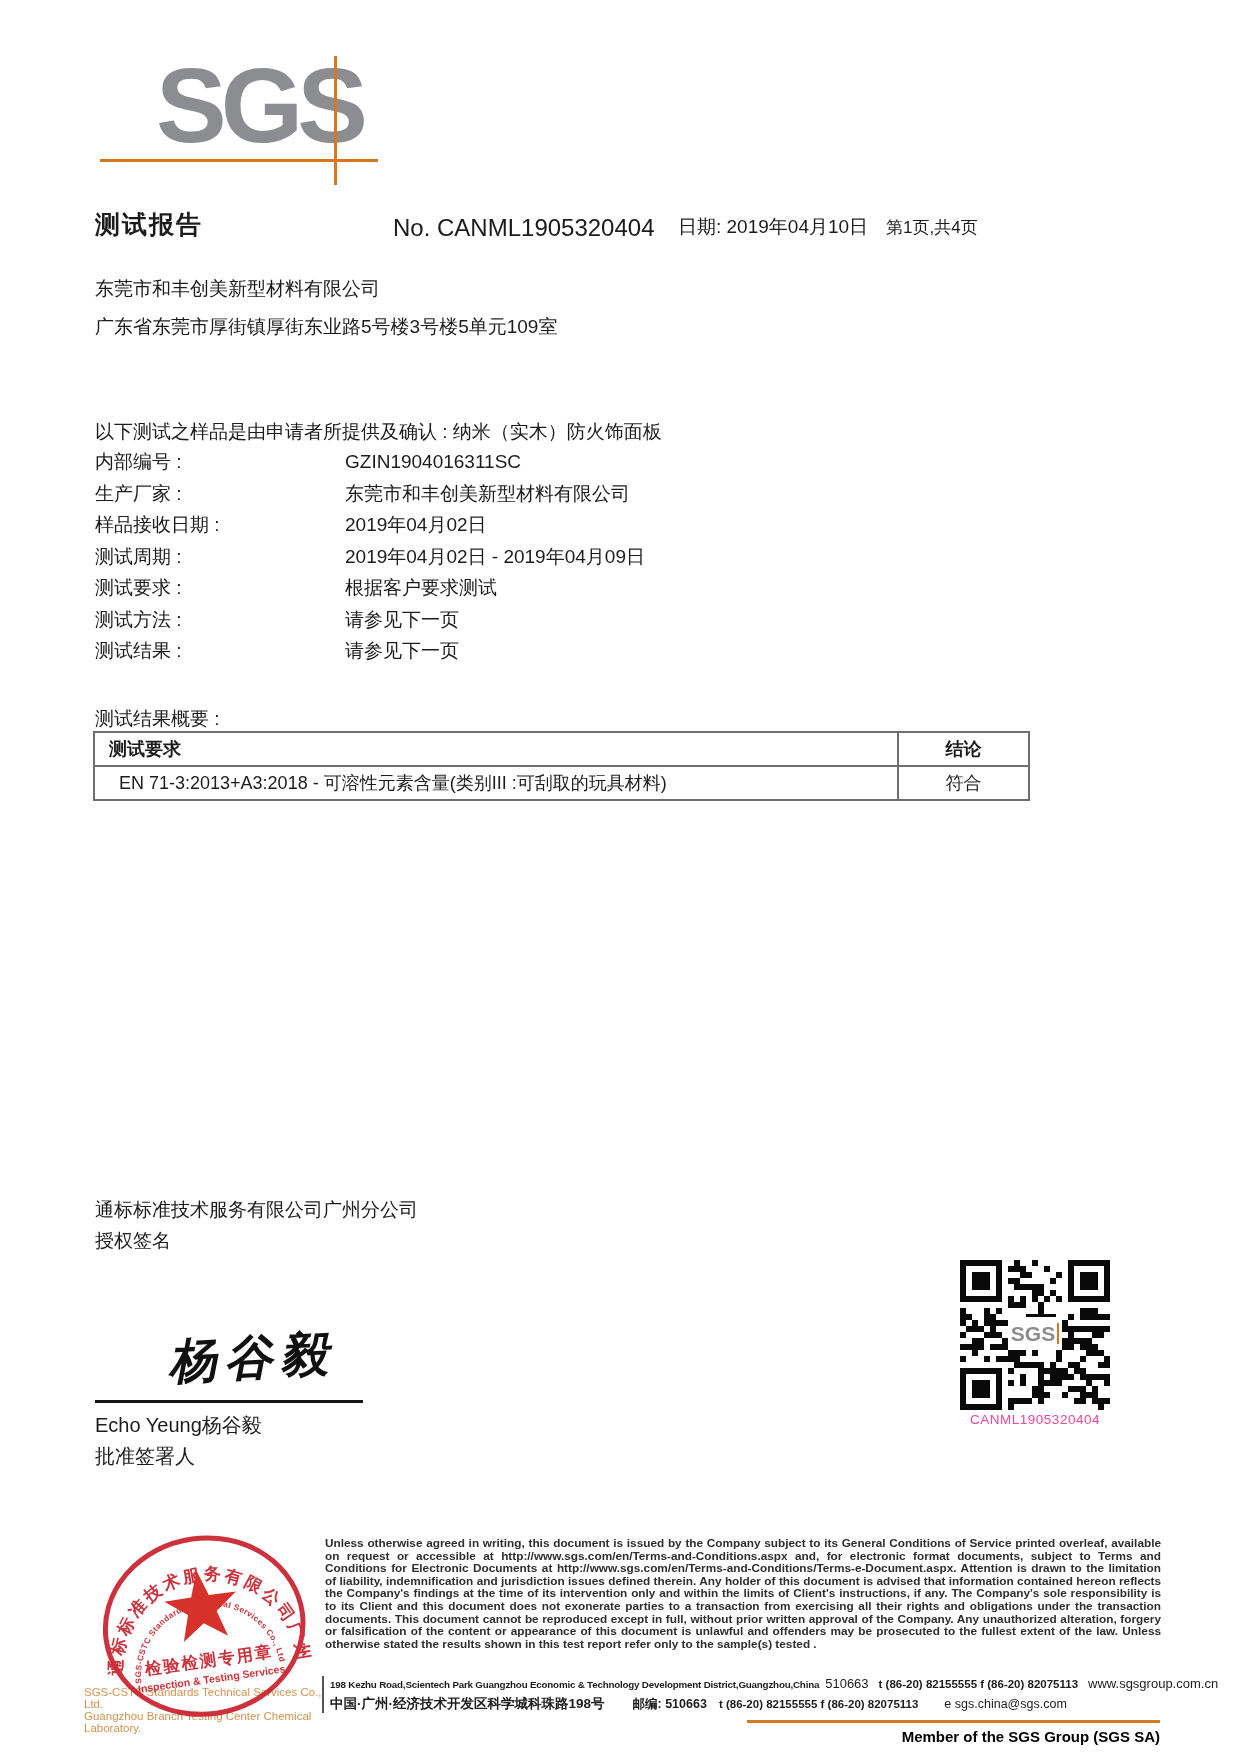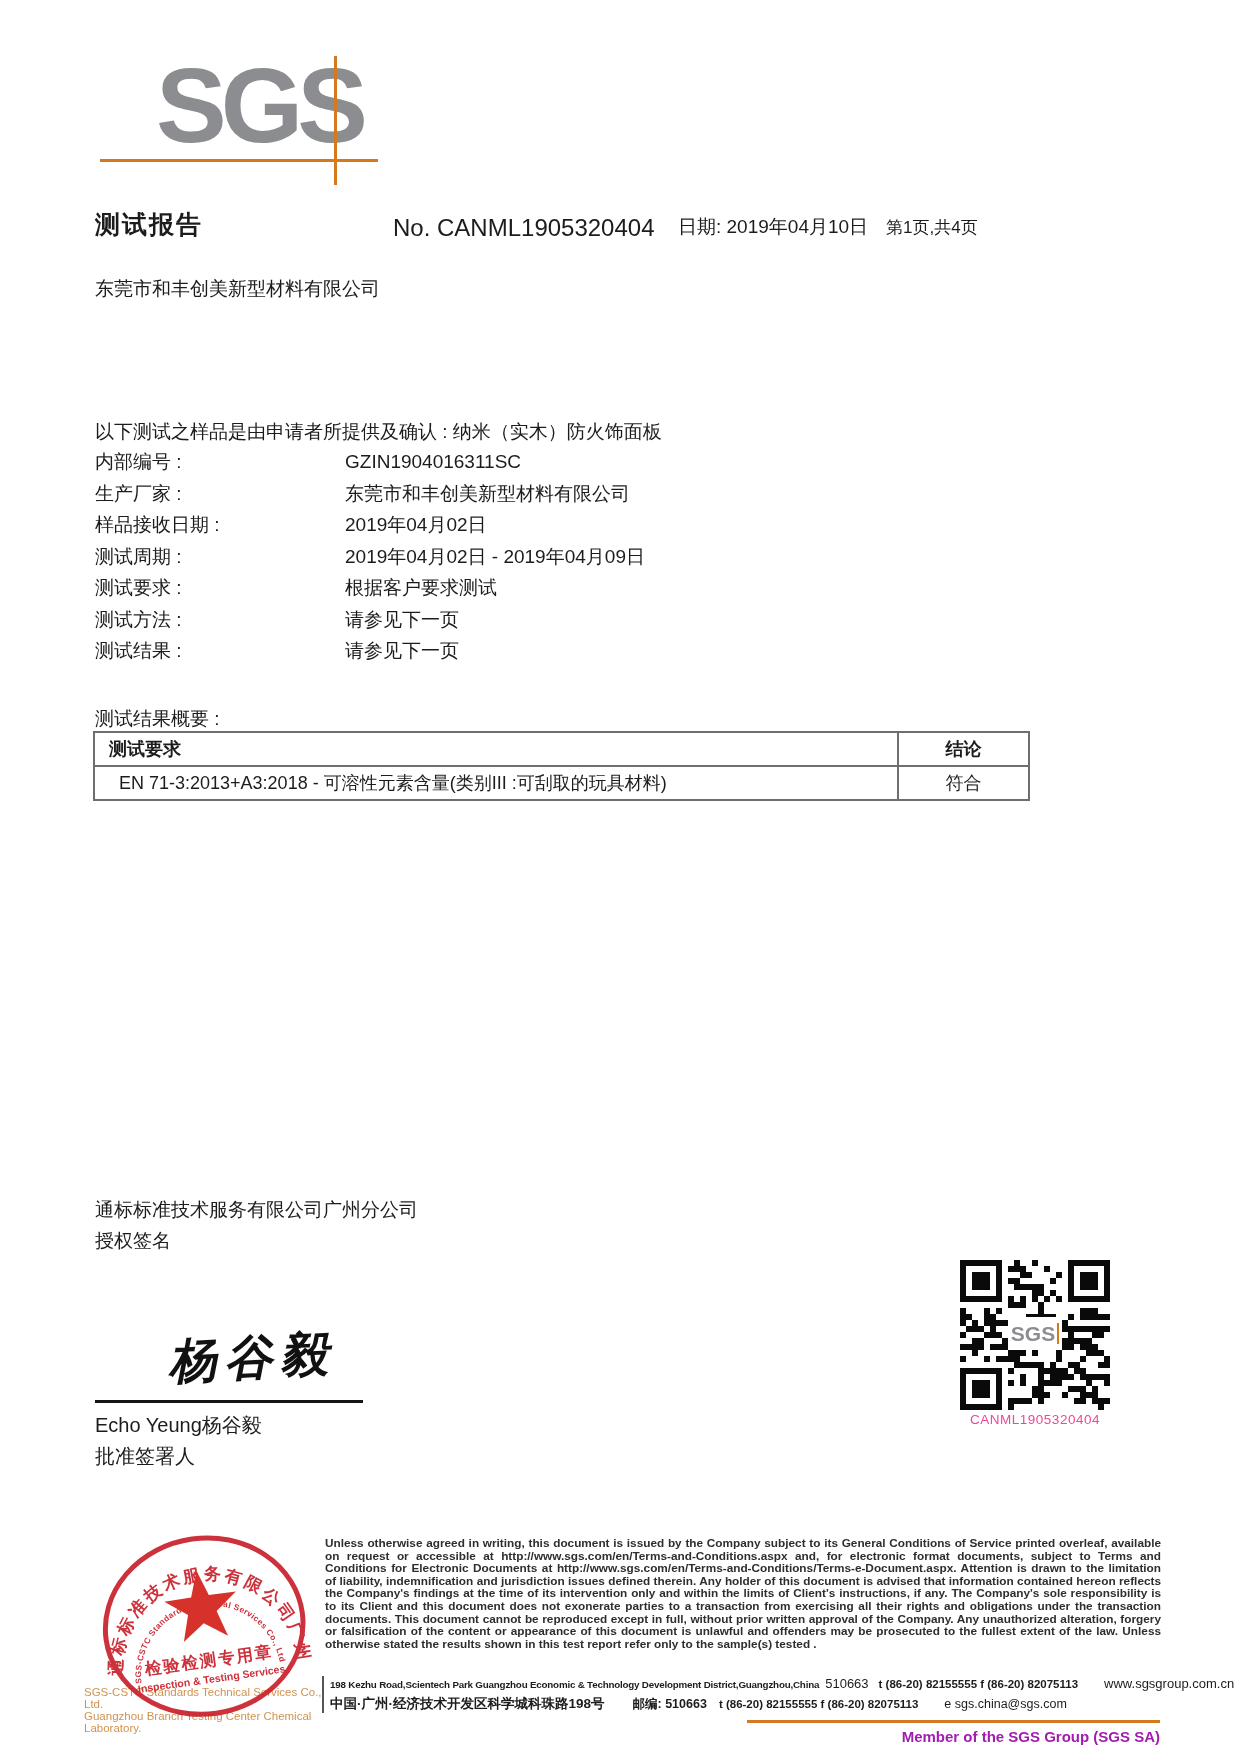--- a/index.html
+++ b/index.html
@@ -83,44 +83,45 @@
     font-size:12.3px; line-height:13.5px; font-weight:bold; color:#e8820c;
   }
   .addr-block {
     position:absolute; left:322px; top:1676px; width:838px;
     border-left:2px solid #555; padding-left:6px;text-align:center;
   }
   .addr-row { display:flex; align-items:baseline; white-space:nowrap; }
   .addr-en    { font-size:9.8px; font-weight:600; letter-spacing:-0.2px; }
   .postcode   { font-size:13px; margin-left:6px; }
   .phones     { font-size:11.5px; font-weight:600; margin-left:10px; }
-  .weblink    { font-size:13px; margin-left:26px; }
+  .weblink    { font-size:13px; margin-left:10px; }
   .addr-row2  { margin-top:4px; }
   .addr-cn    { font-size:13.5px; font-weight:bold; }
   .postcode2  { font-size:12.5px; font-weight:bold; margin-left:28px; }
   .phones2    { font-size:11.5px; font-weight:600; margin-left:12px; }
   .email      { font-size:12.5px; margin-left:26px; }
   .member-rule { position:absolute; left:747px; top:1720px; width:413px; height:3px; background:#d4791f; }
-  .member-text { position:absolute; left:747px; top:1728px; width:413px; text-align:right; font-size:15px; font-weight:bold; color:#a21caf; }
+  .member-text { position:absolute; left:747px; top:1728px; width:413px; text-align:right; font-size:15px; font-weight:bold; color:#000000; }
 </style>
 </head>
 <body>
 
 <div class="page">
 
   <div class="logo-text">SGS</div>
   <div class="logo-hline"></div>
   <div class="logo-vline"></div>
 
   <div class="doc-title">测试报告</div>
   <div class="report-no">No. CANML1905320404</div>
   <div class="doc-date">日期: 2019年04月10日</div>
   <div class="page-info">第1页,共4页</div>
 
   <div class="app-name">东莞市和丰创美新型材料有限公司</div>
+  <div class="app-addr">广东省东莞市厚街镇厚街东业路5号楼3号楼5单元109室</div>
 
   <div class="sample">以下测试之样品是由申请者所提供及确认 : 纳米（实木）防火饰面板</div>
 
   <div class="fields">
     <div class="field-row">
       <span class="field-label">内部编号 :</span>
       <span class="field-value">GZIN1904016311SC</span>
     </div>
     <div class="field-row">
       <span class="field-label">生产厂家 :</span>

